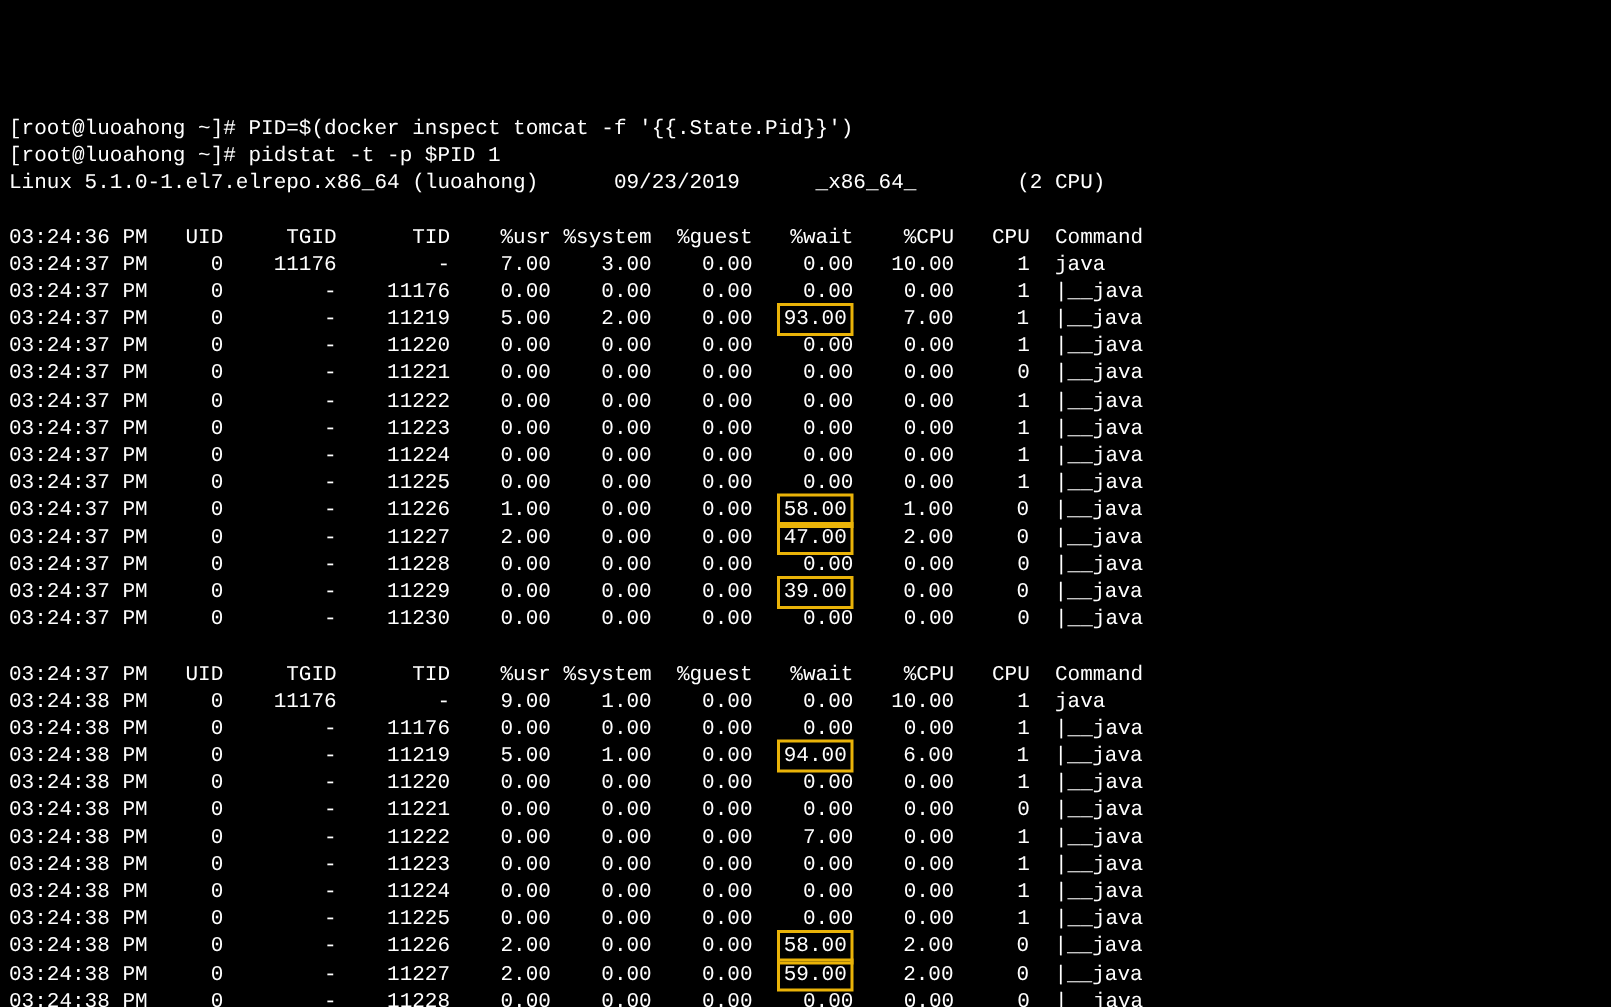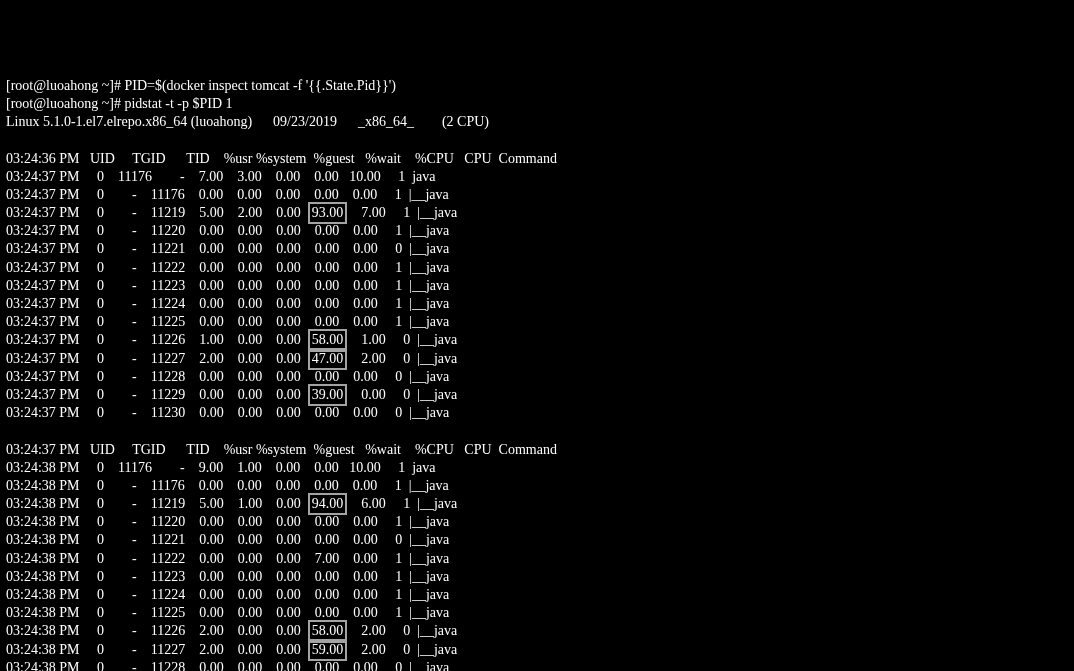--- a/index.html
+++ b/index.html
@@ -5,23 +5,23 @@
   body {
     background: #000;
     color: #fff;
     font-family: "Courier New", monospace;
     font-size: 14px;
     line-height: 1.3;
     margin: 0;
     padding: 4px 6px;
     white-space: pre;
   }
-  .line { display: block; font-family: Liberation Serif, serif; }
+  .line { display: block; }
   .hl {
-    border: 2px solid #a3a3a3;
+    border: 2px solid #eab308;
     display: inline-block;
     padding: 0 2px;
     margin: -2px 0;
   }
 </style>
 </head>
 <body>
 
 
 

